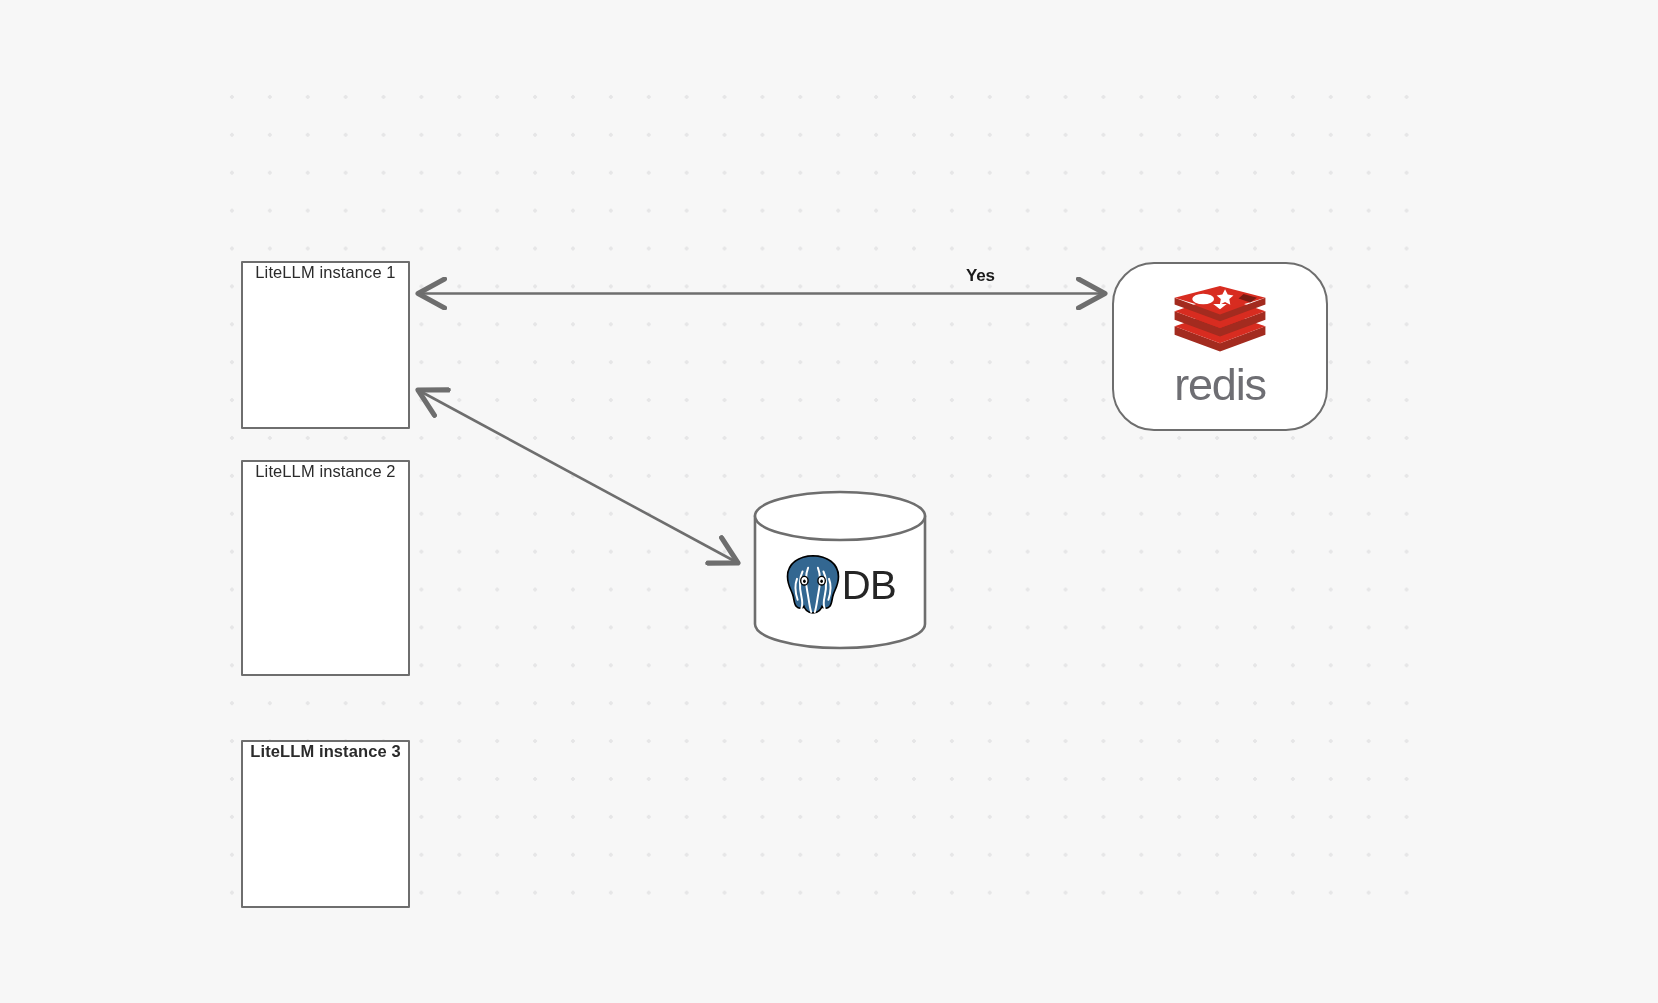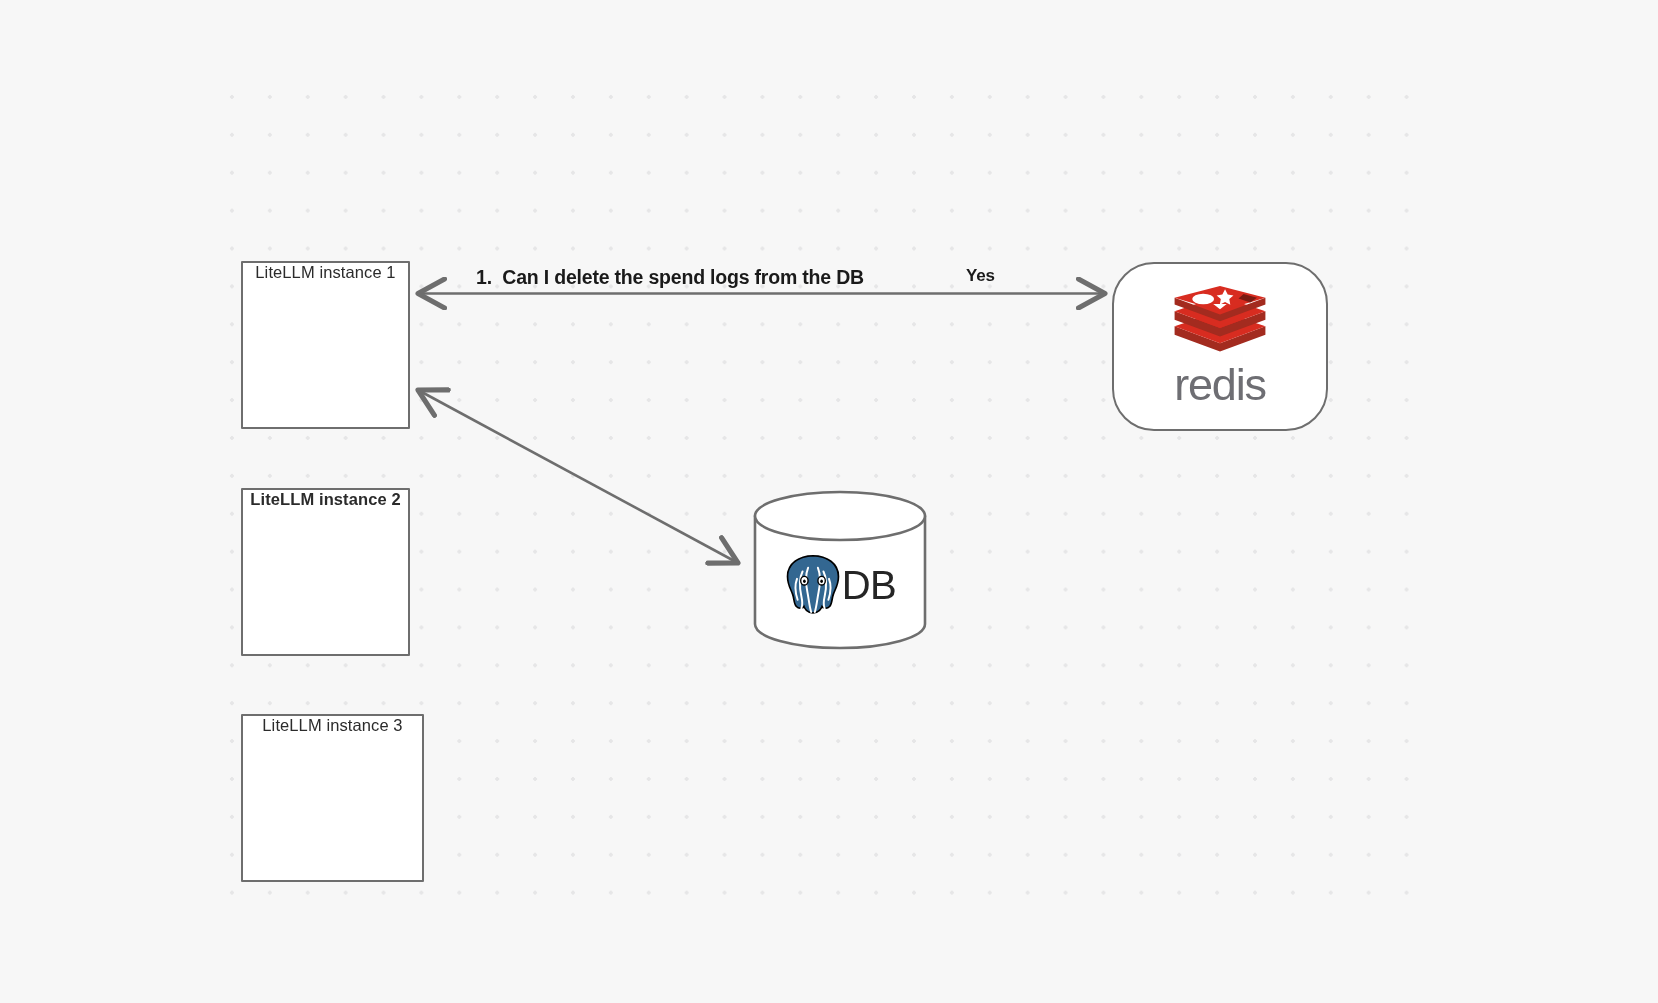--- a/index.html
+++ b/index.html
@@ -43,22 +43,22 @@
     justify-content: center;
   }
   .node-label {
     font-size: 16.5px;
     color: #2b2b2b;
     font-family: "Liberation Sans", sans-serif;
     letter-spacing: 0.1px;
     white-space: nowrap;
   }
   #litellm-1 { left: 241px;  top: 261px; width: 169px; height: 168px; }
-  #litellm-2 { left: 241px;  top: 488px; width: 169px; height: 168px; font-weight: bold; }
-  #litellm-3 { left: 241px;  top: 714px; width: 183px; height: 168px; }
+  #litellm-2 { left: 241px;  top: 460px; width: 169px; height: 216px; }
+  #litellm-3 { left: 241px;  top: 740px; width: 169px; height: 168px; font-weight: bold; }
 
   
   #redis-node {
     position: absolute;
     left: 1112px; top: 262px;
     width: 216px; height: 169px;
     box-sizing: border-box;
     background: #ffffff;
     border: 2.6px solid #6e6e6e;
     border-radius: 42px;
@@ -149,21 +149,20 @@
 
     <g>
       <line x1="418" y1="293.5" x2="1105" y2="293.5" stroke="#6e6e6e" stroke-width="2.6" marker-start="url(#arrow-open-right)" marker-end="url(#arrow-open-right)"></line>
     </g>
 
     <g>
       <line x1="418" y1="390" x2="738" y2="563" stroke="#6e6e6e" stroke-width="2.6" marker-start="url(#arrow-open-right)" marker-end="url(#arrow-open-right)"></line>
     </g>
   </svg>
 
-  <div class="edge-label" id="edge-label-1">1.  Can I delete the spend logs from the DB</div>
 
   <div class="edge-label" id="edge-label-1-yes">Yes</div>
 
 
   <div class="node-box" id="litellm-1">
     <span class="node-label">LiteLLM instance 1</span>
   </div>
 
   <div class="node-box" id="litellm-2">
     <span class="node-label">LiteLLM instance 2</span>

